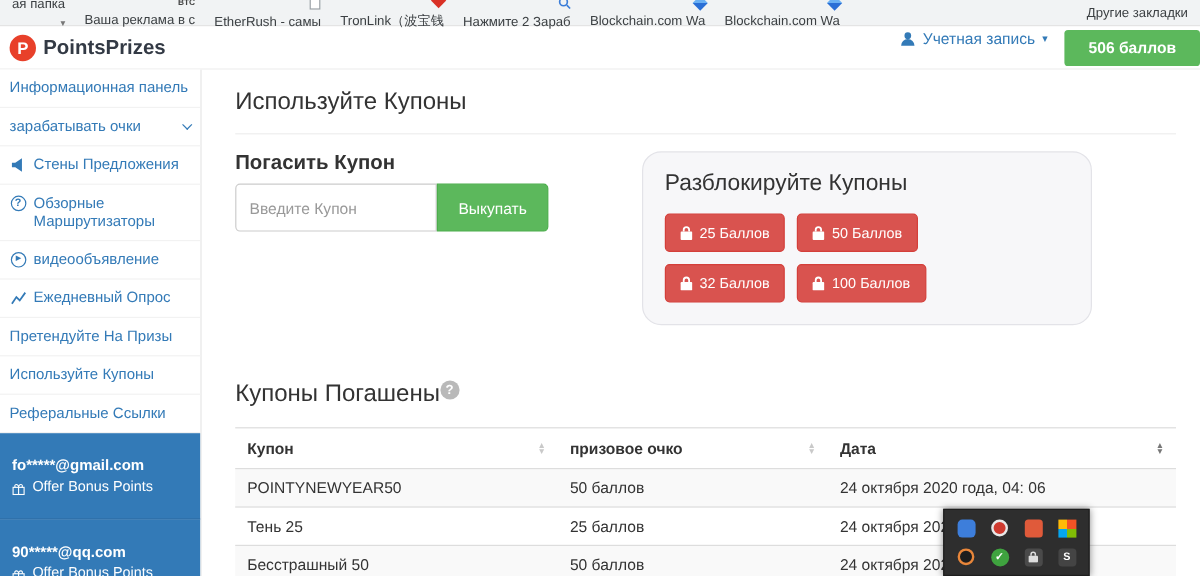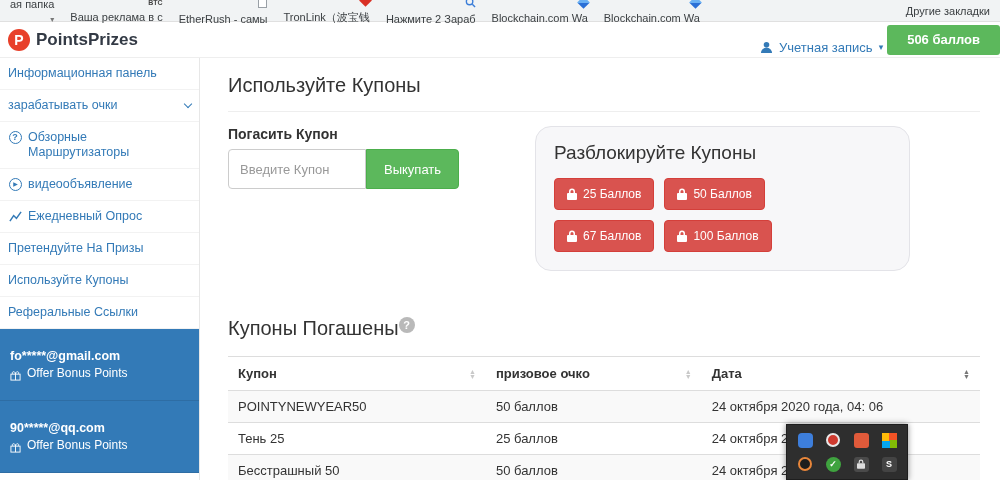--- a/index.html
+++ b/index.html
@@ -19,52 +19,52 @@
   .fav-chain { width:9px; height:9px; transform:rotate(45deg);
                background:linear-gradient(135deg,#6ab0f3 50%,#2a6fd6 50%); }
 
   
   .app-header { height:36px; background:#fff; border-bottom:1px solid #eee;
     display:flex; align-items:center; padding-left:8px; }
   .brand { display:flex; align-items:center; gap:6px; cursor:pointer; }
   .brand-logo { width:22px; height:22px; border-radius:50%; background:#e8402a; color:#fff;
     font-weight:bold; font-size:14px; display:flex; align-items:center; justify-content:center; }
   .brand-name { font-size:17px; font-weight:bold; color:#333a45; }
-  .header-right { margin-left:auto; display:flex; align-items:flex-end; gap:4px; }
+  .header-right { margin-left:auto; display:flex; align-items:flex-start; gap:14px; }
   .account { display:flex; align-items:center; gap:6px; color:#337ab7; font-size:13px; cursor:pointer; }
   .acct-caret { font-size:9px; }
   .points-badge { height:30px; background:#5cb85c; color:#fff; font-size:13px; font-weight:bold;
     display:flex; align-items:center; padding:0 20px; border-radius:3px; }
 
   
   .layout { display:flex; height:422px; }
 
   
-  .sidebar { width:200px; border-right:1px solid #e7e7e7; overflow:hidden; background:#fff; }
+  .sidebar { width:168px; border-right:1px solid #e7e7e7; overflow:hidden; background:#fff; }
   .side-item { padding:8px 8px; color:#337ab7; font-size:12.5px; line-height:15px;
     border-bottom:1px solid #f2f2f2; display:flex; align-items:flex-start; gap:6px; cursor:pointer; }
   .side-ico { width:14px; flex:0 0 14px; display:flex; justify-content:center; margin-top:1px; }
   .chev-down { width:6px; height:6px; border-right:1.5px solid #337ab7; border-bottom:1.5px solid #337ab7;
     transform:rotate(45deg); margin-left:auto; margin-top:3px; }
   .q-ico { width:13px; height:13px; border:1px solid #337ab7; border-radius:50%; color:#337ab7;
     font-size:9px; font-weight:bold; display:flex; align-items:center; justify-content:center; }
   .play-ico { width:13px; height:13px; border:1px solid #337ab7; border-radius:50%; color:#337ab7;
     font-size:6px; display:flex; align-items:center; justify-content:center; padding-left:1px; }
   .offer { background:#337ab7; color:#fff; padding:19px 10px; border-bottom:1px solid #2e6da4; cursor:pointer; }
   .offer-email { font-weight:bold; font-size:12.5px; line-height:16px; }
   .offer-sub { font-size:12px; line-height:15px; display:flex; align-items:flex-end; gap:6px; margin-top:2px; }
 
   
   .main { flex:1; padding:16px 20px 0 28px; position:relative; overflow:hidden; }
   .page-title { font-size:20px; font-weight:normal; color:#333; margin-bottom:14px; }
   .rule { border:none; border-top:1px solid #eee; margin-bottom:14px; }
   .redeem-row { display:flex; align-items:flex-start; }
-  .redeem-label { font-size:14px; font-weight:bold; color:#333; margin-bottom:7px; }
+  .redeem-label { font-size:17px; font-weight:bold; color:#333; margin-bottom:7px; }
   .input-group { display:flex; }
-  .coupon-input { width:138px; height:40px; border:1px solid #ccc; border-radius:4px 0 0 4px;
+  .coupon-input { width:168px; height:40px; border:1px solid #ccc; border-radius:4px 0 0 4px;
     padding:0 11px; font-size:13px; color:#555; outline:none; }
   .coupon-input::placeholder { color:#999; }
   .redeem-btn { height:40px; background:#5cb85c; border:1px solid #4cae4c; color:#fff;
     border-radius:0 4px 4px 0; font-size:13px; padding:0 17px; cursor:pointer;
     font-family:"Liberation Sans",sans-serif; }
   .unlock-panel { width:375px; margin-left:auto; margin-right:70px; background:#f7f7f9;
     border:1px solid #e3e3e8; border-radius:16px; padding:15px 18px 18px; }
   .unlock-title { font-size:19px; font-weight:normal; color:#333; margin-bottom:14px; }
   .unlock-buttons { display:flex; flex-wrap:wrap; gap:10px; max-width:320px; }
   .coupon-btn { background:#d9534f; border:1px solid #d43f3a; color:#fff; font-size:12px;
@@ -163,20 +163,28 @@
 
 <div class="layout">
 
   <aside class="sidebar">
     <div class="side-item">
       <span>Информационная панель</span>
     </div>
     <div class="side-item">
       <span>зарабатывать очки</span>
       <span class="chev-down"></span>
+    </div>
+    <div class="side-item">
+      <span class="side-ico">
+        <svg width="13" height="13" viewBox="0 0 14 14">
+            <path d="M1 5h3l6-4v12l-6-4H1z" fill="#337ab7"></path>
+          </svg>
+      </span>
+      <span>Стены Предложения</span>
     </div>
     <div class="side-item">
       <span class="side-ico">
           <span class="q-ico">?</span>
         </span>
       <span>Обзорные Маршрутизаторы</span>
     </div>
     <div class="side-item">
       <span class="side-ico">
           <span class="play-ico">▶</span>
@@ -253,21 +261,21 @@
                 <rect x="0" y="5" width="10" height="7" rx="1"></rect>
                 <path d="M2 5V3.5a3 3 0 0 1 6 0V5H6.5V3.5a1.5 1.5 0 0 0-3 0V5z"></path>
               </svg>
             <span>50 Баллов</span>
           </button>
           <button class="coupon-btn">
             <svg width="10" height="12" viewBox="0 0 10 12" fill="#fff">
                 <rect x="0" y="5" width="10" height="7" rx="1"></rect>
                 <path d="M2 5V3.5a3 3 0 0 1 6 0V5H6.5V3.5a1.5 1.5 0 0 0-3 0V5z"></path>
               </svg>
-            <span>67 Баллов</span>
+            <span>32 Баллов</span>
           </button>
           <button class="coupon-btn">
             <svg width="10" height="12" viewBox="0 0 10 12" fill="#fff">
                 <rect x="0" y="5" width="10" height="7" rx="1"></rect>
                 <path d="M2 5V3.5a3 3 0 0 1 6 0V5H6.5V3.5a1.5 1.5 0 0 0-3 0V5z"></path>
               </svg>
             <span>100 Баллов</span>
           </button>
         </div>
       </div>

